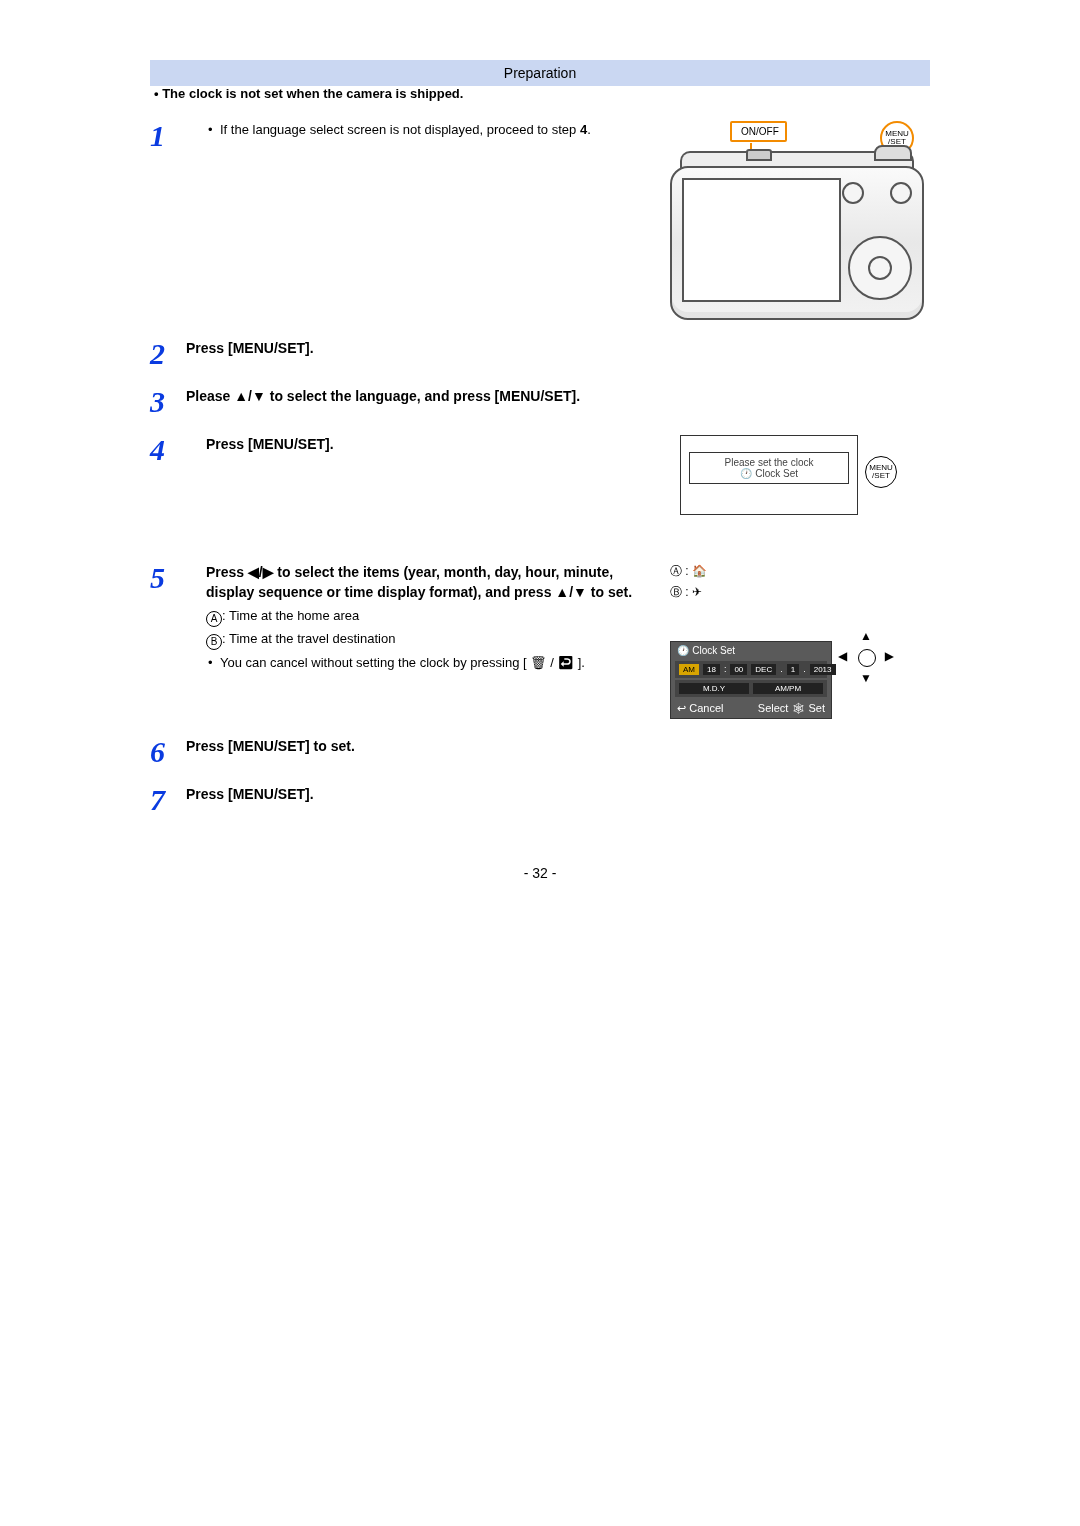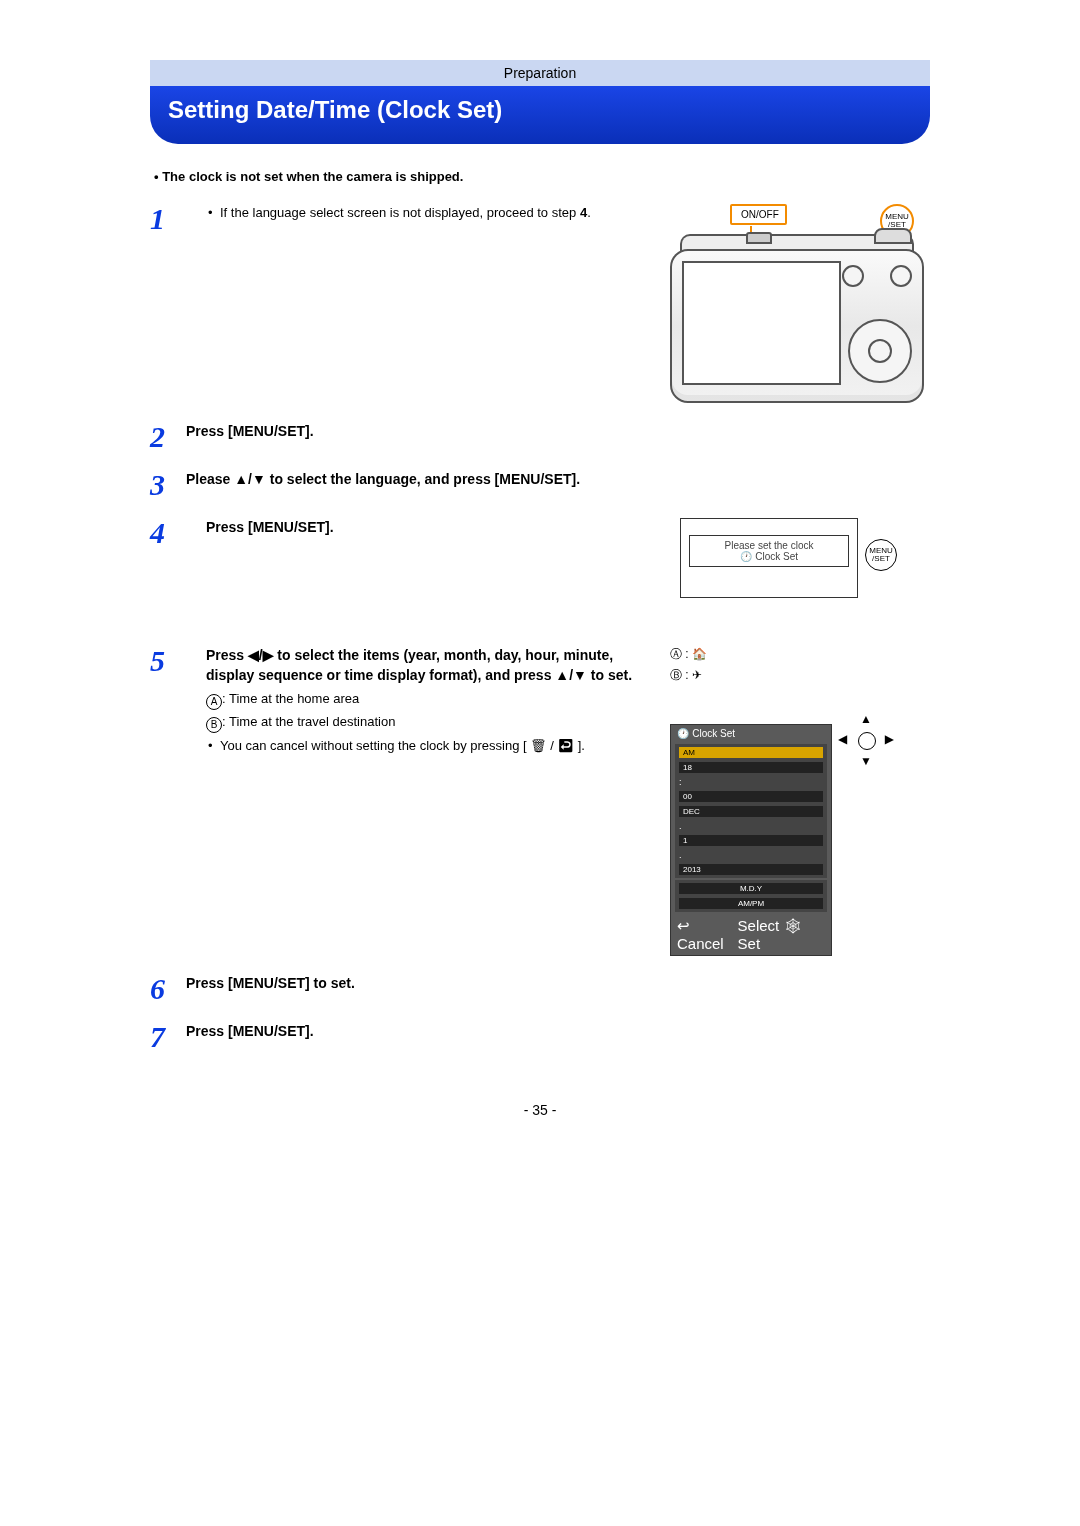--- a/index.html
+++ b/index.html
@@ -223,31 +223,30 @@
     background:#5a5a5a;
     padding:3px 6px;
     font-size:10px;
   }
   .clockset .row{
     background:#444;
     margin:2px 4px;
     padding:3px 4px;
     display:flex;
     gap:4px;
-    flex-direction:column;
   }
   .clockset .cell{
     background:#222;
     padding:1px 4px;
     font-size:8px;
   }
   .clockset .cell.hl{ background:#d8a400; color:#000;}
   .clockset .footer{
     padding:3px 6px;
-    font-size:15px;
+    font-size:11px;
     display:flex;justify-content:space-between;
   }
   .ablabels{
     font-size:12px;
     margin-bottom:4px;
   }
   .nav-dpad{
     position:absolute;
     right:0; top:70px;
     width:48px;height:48px;
@@ -270,21 +269,20 @@
     margin-top: 50px;
   }
 </style>
 </head>
 <body>
 
 <div class="page">
 
   <div class="breadcrumb">Preparation</div>
 
-  <div class="title-band">Setting Date/Time (Clock Set)</div>
 
   <div class="intro">
     • <span>The clock is not set when the camera is shipped.</span>
   </div>
 
   <div class="step-row cols">
     <div class="step-num">1</div>
     <div class="step-body left-col">
       <div class="sub">
         <span>If the language select screen is not displayed, proceed to step </span><b>4</b><span>.</span>
@@ -399,15 +397,15 @@
     </div>
   </div>
 
   <div class="step-row">
     <div class="step-num">7</div>
     <div class="step-body">
       <div class="head">Press [MENU/SET].</div>
     </div>
   </div>
 
-  <div class="pagenum">- 35 -</div>
+  <div class="pagenum">- 32 -</div>
 
 </div>
 
 </body></html>

